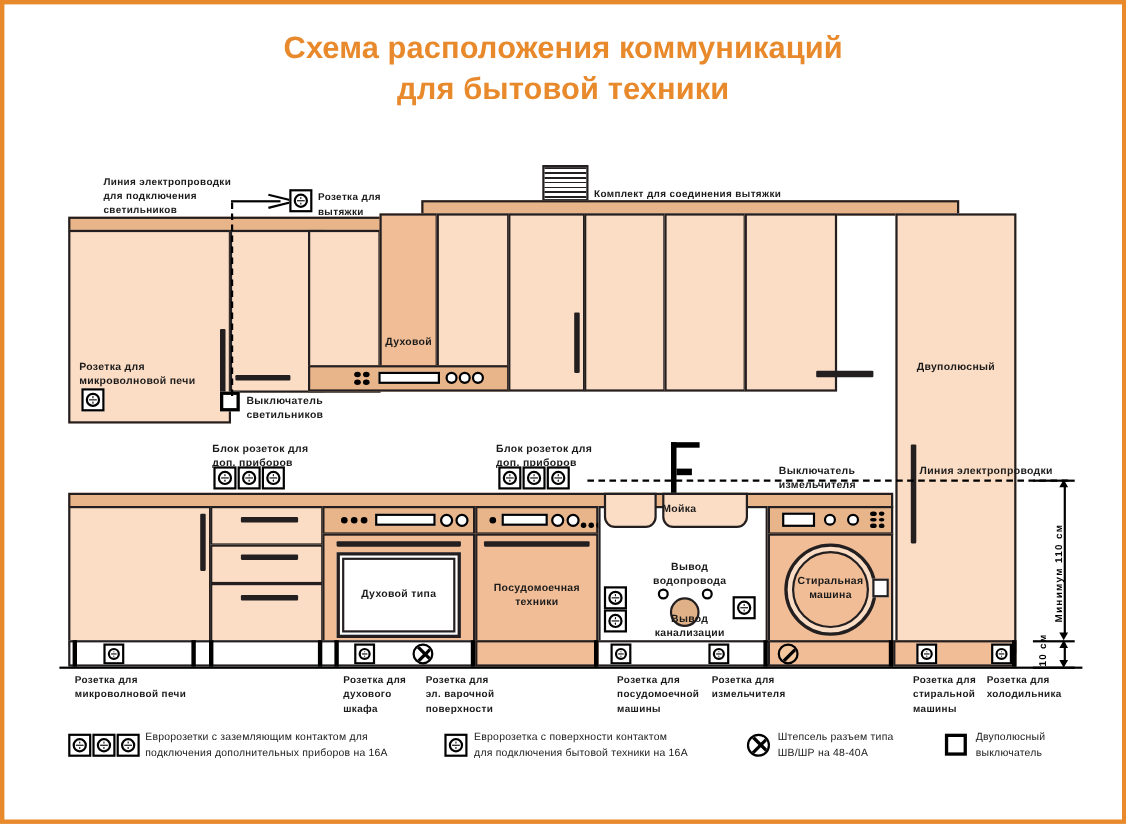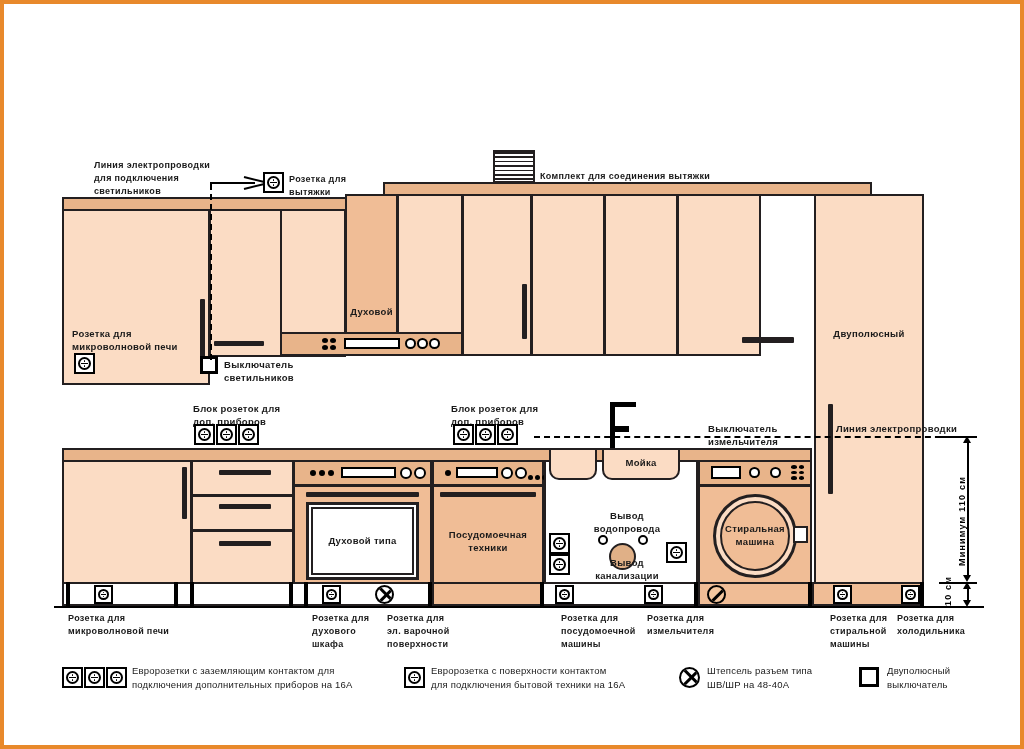--- a/index.html
+++ b/index.html
@@ -120,20 +120,24 @@
   .dot { position:absolute; border:2px solid #000; border-radius:50%; background:#fff; }
   .dotf { position:absolute; background:#000; border-radius:50%; }
   .slot { position:absolute; border:2.2px solid #000; background:#fff; }
 </style>
 </head>
 <body>
 
 <div id="frame">
 <div id="stage">
 
+  <div id="title">
+    <div>Схема расположения коммуникаций</div>
+    <div>для бытовой техники</div>
+  </div>
 
   <div class="t lbl" style="left: 90px; top: 155px; width: 150px; white-space: pre-line;">Линия электропроводки
 для подключения
 светильников</div>
 
   <div class="sol-h" style="left:206px; top:178px; width:45px; height:2px;"></div>
   <div class="sol-h" style="left:240px; top:172px; width:22px; height:2px; transform:rotate(14deg); transform-origin:left center;"></div>
   <div class="sol-h" style="left:240px; top:184px; width:22px; height:2px; transform:rotate(-14deg); transform-origin:left center;"></div>
 
   <div class="sock" style="left:259px; top:168px; width:21px; height:21px;">
@@ -287,21 +291,21 @@
   <div class="dotf" style="left:538px; top:471px; width:5px; height:5px;"></div>
 
   <div class="box cab-dark" style="left:428px; top:481px; width:112px; height:103px;"></div>
   <div class="handle" style="left:436px; top:488px; width:96px; height:5px;"></div>
   <div class="t lbl-in" style="left: 428px; top: 524px; width: 112px; text-align: center; white-space: pre-line;">Посудомоечная
 техники</div>
 
   <div class="box white" style="left:540px; top:456px; width:154px; height:128px; border-left-width:2px;"></div>
   <div class="box cab" style="left:545px; top:444px; width:48px; height:32px; border-radius:0 0 10px 10px;"></div>
   <div class="box cab" style="left:598px; top:444px; width:78px; height:32px; border-radius:0 0 10px 10px;"></div>
-  <div class="t lbl-in" style="left:598px; top:452px; width:78px; text-align:center;">Мойка</div>
+  <div class="t lbl-in" style="left:598px; top:452px; width:78px; ">Мойка</div>
 
   <div class="t lbl-in lbl-c" style="left: 578px; top: 505px; width: 90px; white-space: pre-line;">Вывод
 водопровода</div>
   <div class="dot" style="left:594px; top:531px; width:10px; height:10px;"></div>
   <div class="dot" style="left:634px; top:531px; width:10px; height:10px;"></div>
   <div class="box" style="left:605px; top:539px; width:27px; height:27px; border-radius:50%; background:#e0b087;"></div>
   <div class="t lbl-in lbl-c" style="left: 578px; width: 90px; top: 552px; white-space: pre-line;">Вывод
 канализации</div>
 
   <div class="sock" style="left:545px; top:529px; width:21px; height:21px;">

